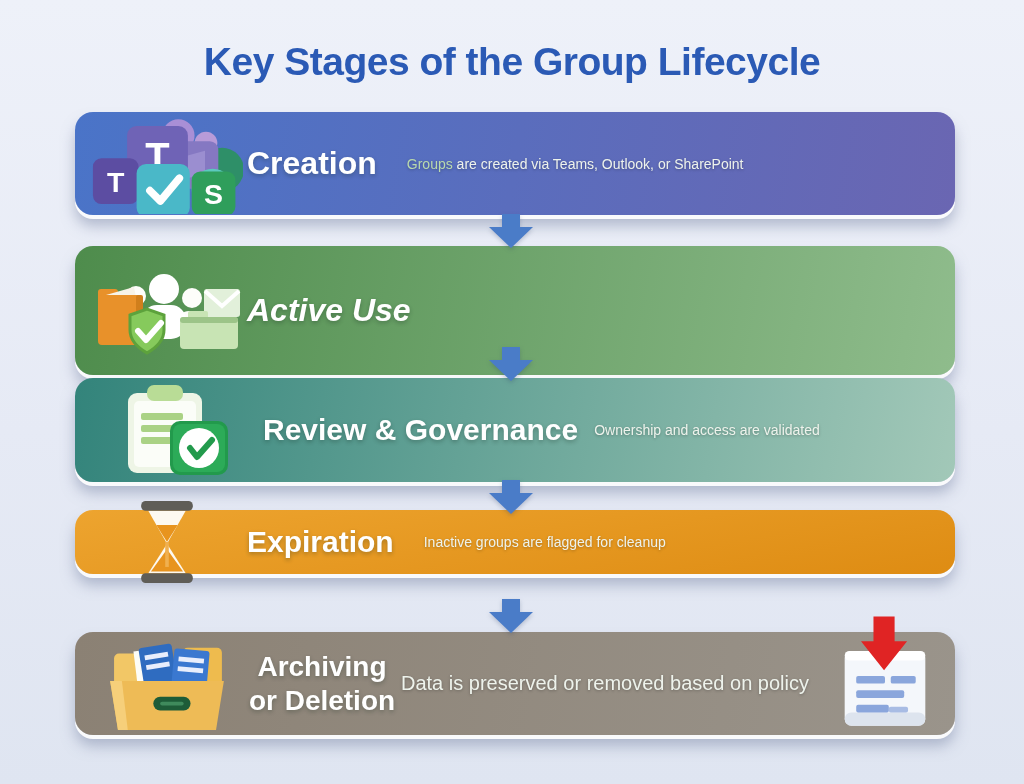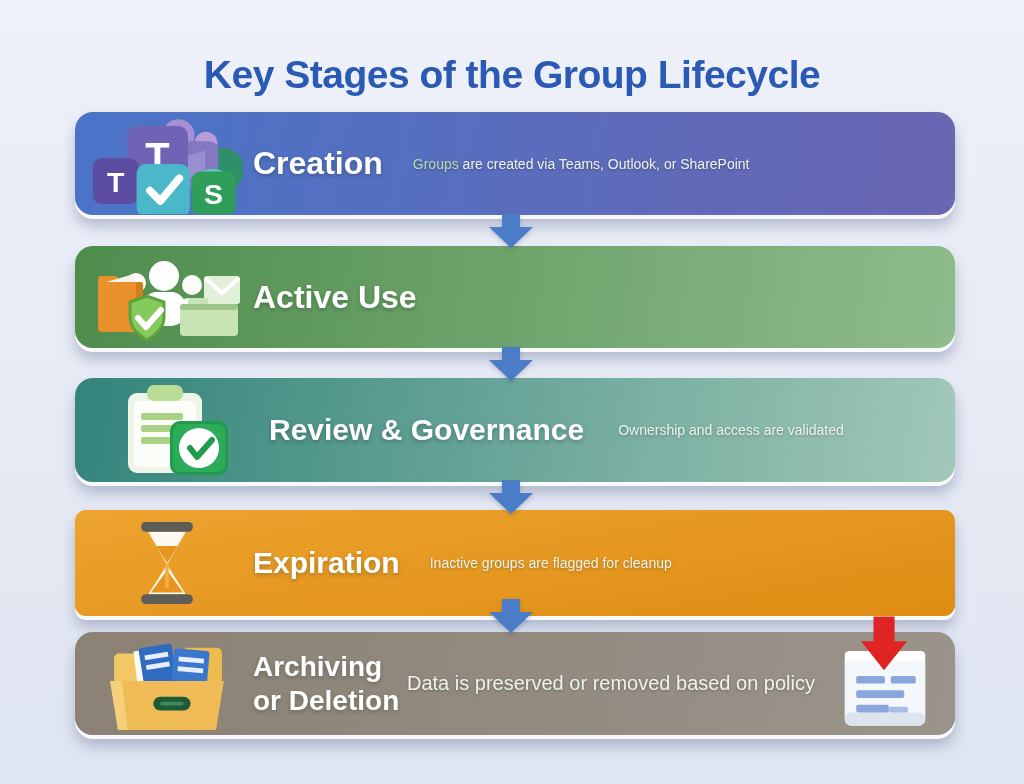--- a/index.html
+++ b/index.html
@@ -2,46 +2,46 @@
 <html><head>
 <meta charset="utf-8">
 <style>
   html,body{margin:0;padding:0;}
   .canvas{
     position:relative; width:1024px; height:784px; overflow:hidden;
     background:linear-gradient(180deg,#eef1f9 0%,#e6eaf5 55%,#dfe5f1 100%);
     font-family:"Liberation Sans",sans-serif;
   }
   .page-title{
-    position:absolute; top:53px; left:0; width:100%; margin:0;
+    position:absolute; top:40px; left:0; width:100%; margin:0;
     text-align:center; font-size:39px; font-weight:700; letter-spacing:-0.5px;
   }
   .band{
     position:absolute; left:75px; width:880px; border-radius:18px;
     display:flex; align-items:center; padding-left:12px; box-sizing:border-box;
     box-shadow:0 4px 0 rgba(255,255,255,0.92), 0 11px 14px rgba(122,134,166,0.5);
   }
   #band-0{top:112px; height:103px;}
-  #band-1{top:246px; height:102px;}
+  #band-1{top:246px; height:129px;font-style:italic;}
   #band-2{top:378px; height:104px;padding-left:28px;}
-  #band-3{top:510px; height:106px;border-radius:11px;}
+  #band-3{top:510px; height:64px;}
   #band-4{top:632px; height:103px;}
   .icon-slot{width:160px; min-width:160px; display:flex; justify-content:center; align-items:center;}
   .stage-title{
     font-size:32px; font-weight:700; color:#ffffff; white-space:nowrap;
-    text-shadow:0 2px 4px rgba(20,40,30,0.3); margin-left:6px;
+    text-shadow:0 2px 4px rgba(20,40,30,0.3); 
   }
   #band-2 .stage-title{font-size:30px;}
   #band-3 .stage-title{font-size:30px;}
-  #band-4 .stage-title{font-size:28px; white-space:normal; width:150px; min-width:150px; line-height:1.2;}
+  #band-4 .stage-title{font-size:28px; white-space:normal; width:150px; min-width:150px; line-height:1.2;text-align:center;}
   .stage-desc{
     font-size:14px; color:#eef3ec; margin-left:30px; white-space:nowrap;
     text-shadow:0 1px 3px rgba(0,0,0,0.28);
   }
-  #band-2 .stage-desc{margin-left:34px;text-align:right;}
+  #band-2 .stage-desc{margin-left:16px;text-align:right;}
   #band-4 .stage-desc{margin-left:4px; font-size:20px;}
   .desc-highlight{}
   .flow-arrow{position:absolute; left:489px; z-index:6; filter:drop-shadow(0 2px 2px rgba(40,60,100,0.25));}
   #arrow-0{top:214px;} #arrow-1{top:347px;} #arrow-2{top:480px;} #arrow-3{top:599px;}
   .doc-icon{position:absolute; right:22px; top:-16px; z-index:7;}
 </style>
 </head>
 <body>
 
 <div class="canvas">

